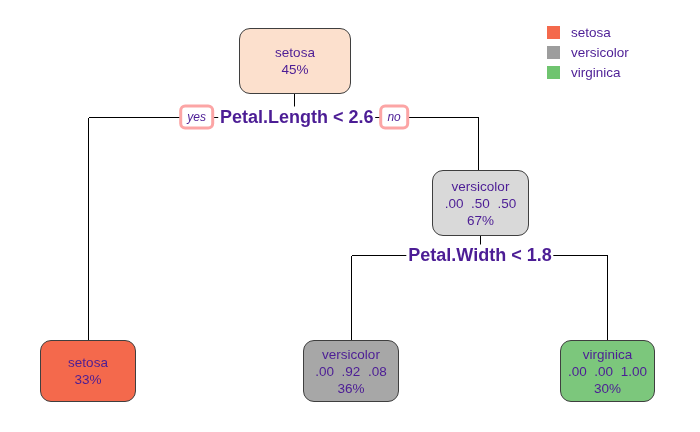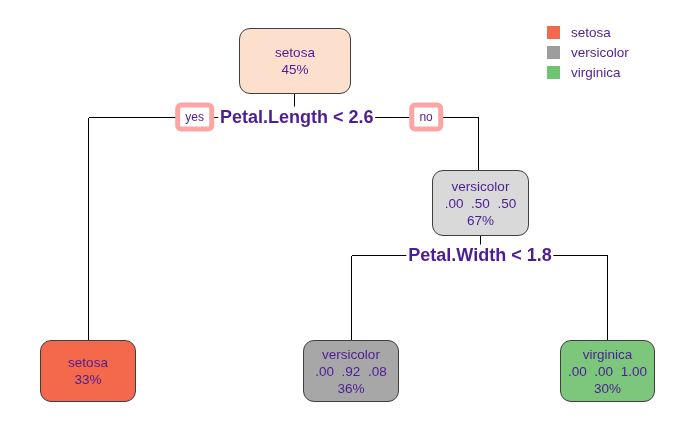--- a/index.html
+++ b/index.html
@@ -38,27 +38,27 @@
     gap: 4px;
     white-space: nowrap;
   }
   .cond {
     font-weight: bold;
     font-size: 18px;
     background: #ffffff;
     padding: 0 2px;
   }
   .yn {
+    font-style: italic;
     font-size: 12px;
     line-height: 16px;
-    border: 5px solid #fca5a5;
+    border: 3px solid #fca5a5;
     border-radius: 6px;
     background: #ffffff;
     padding: 1px 5px 2px 5px;
-    margin-left: 30px;
   }
   .legend {
     position: absolute;
     left: 547px;
     top: 25px;
     display: flex;
     flex-direction: column;
     gap: 5px;
     font-size: 13.5px;
   }

